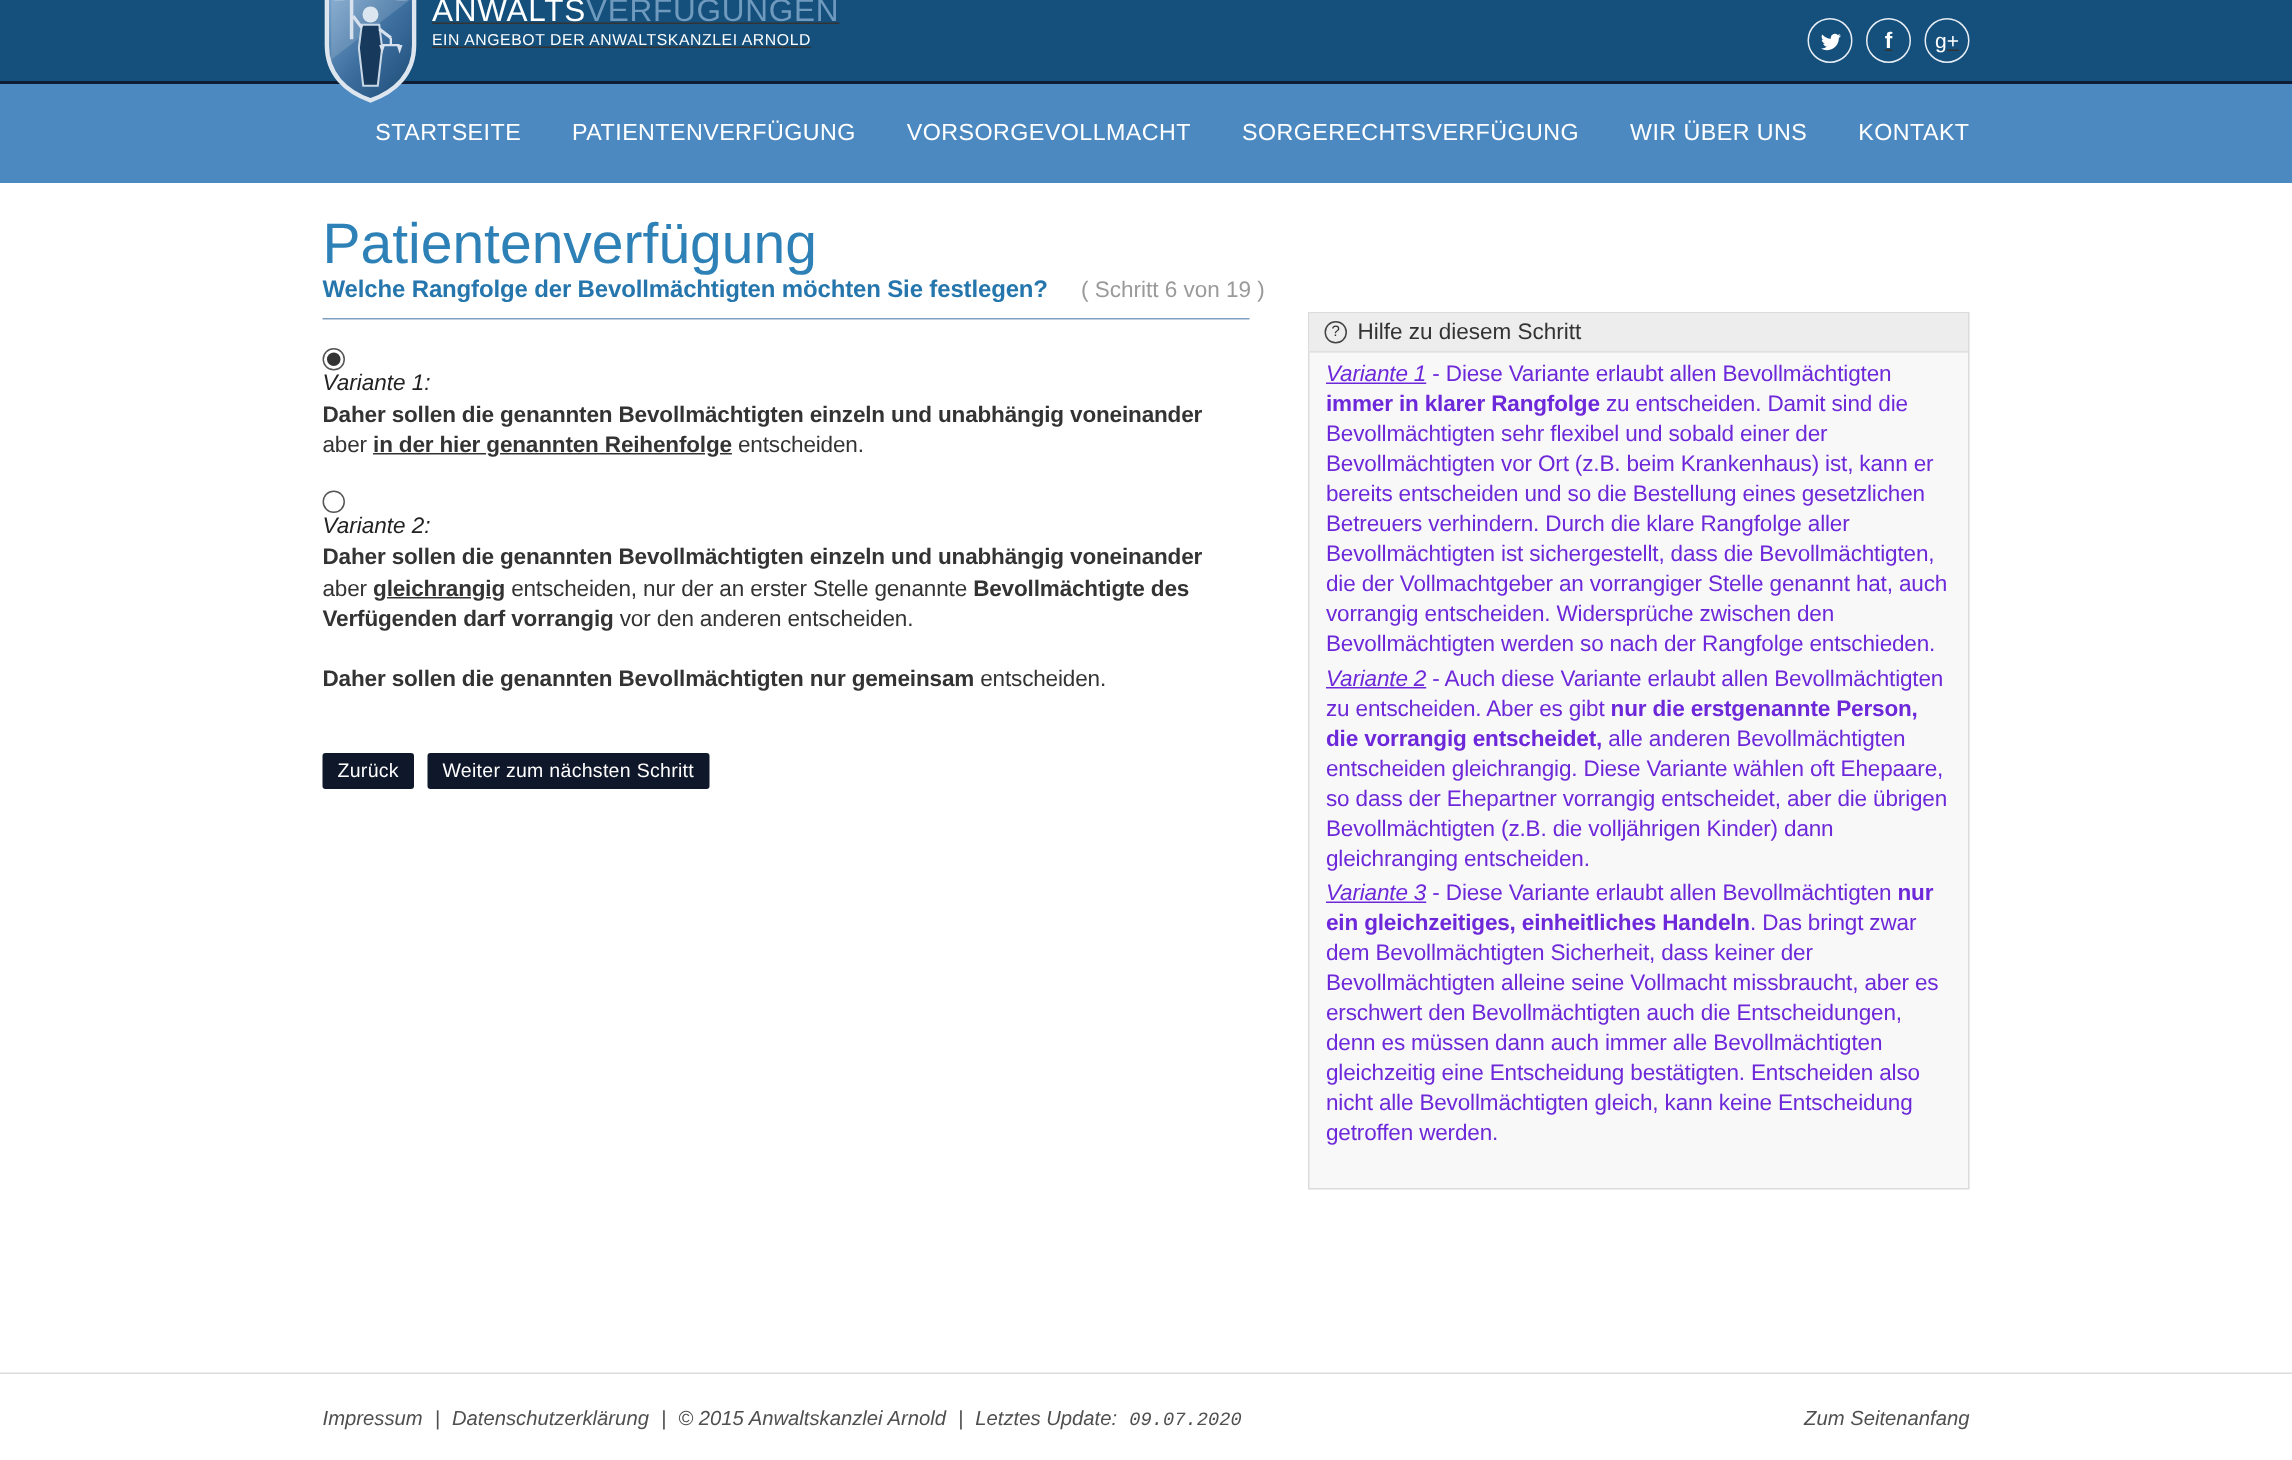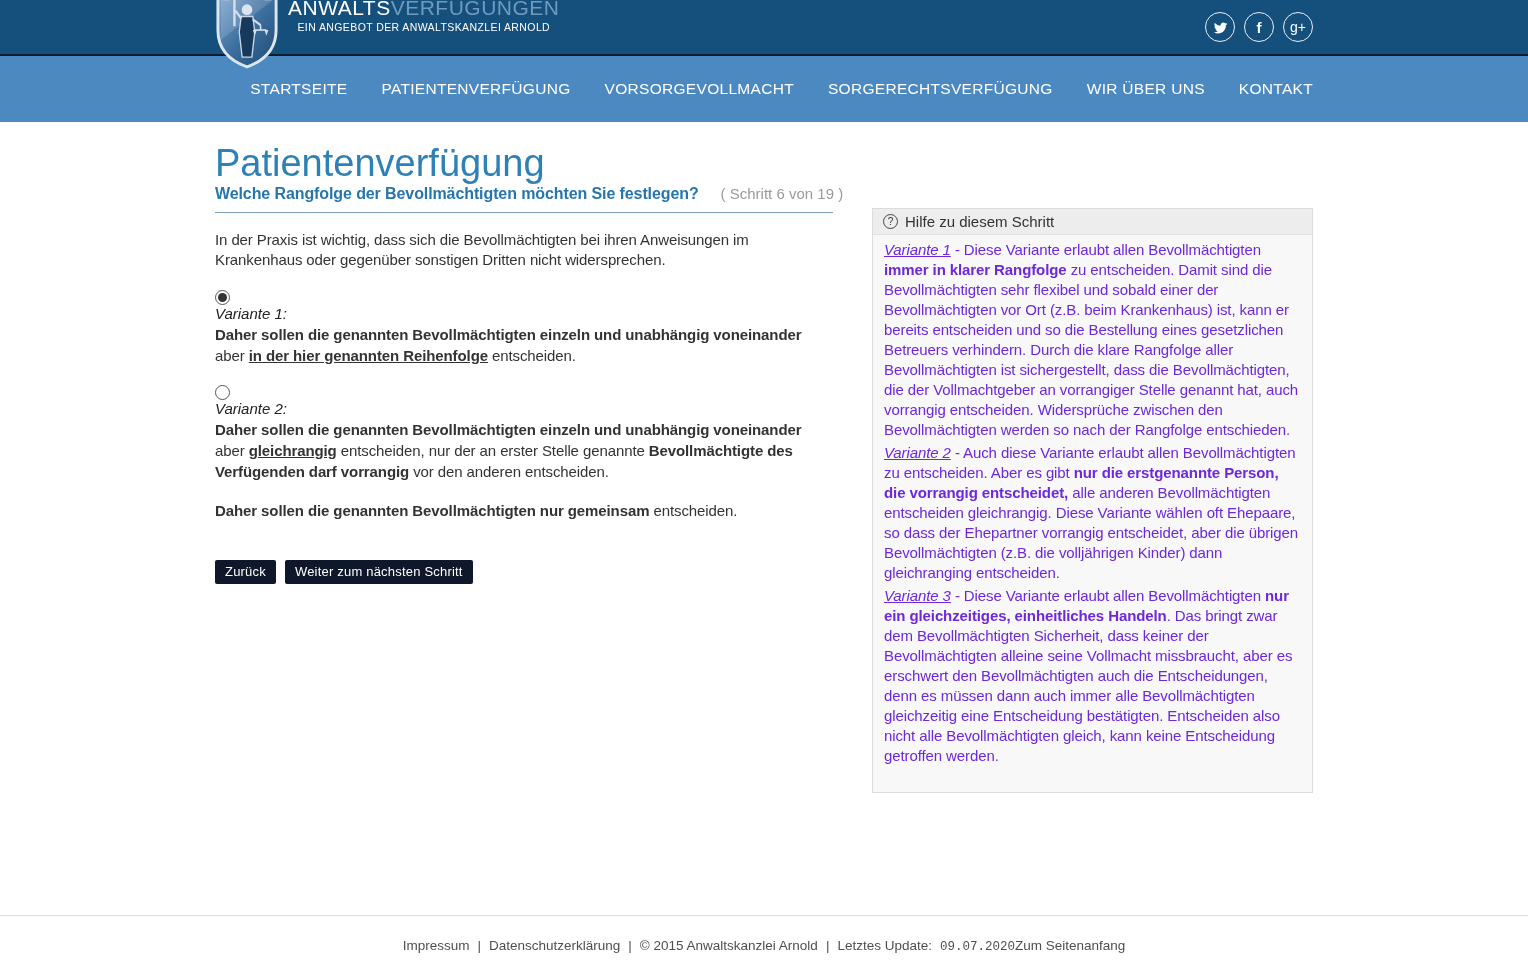--- a/index.html
+++ b/index.html
@@ -9,28 +9,28 @@
     background: #ffffff;
     color: #333;
     display: flex;
     flex-direction: column;
     overflow: hidden;
   }
   .container { width: 1098px; margin: 0 auto; position: relative; }
 
   
   .topbar { background: #15507c; height: 56px; border-bottom: 2px solid #0d1d33; flex: 0 0 auto; }
-  .topbar .container { height: 100%; display: flex; align-items: center; justify-content: space-between; }
+  .topbar .container { height: 100%; display: flex; align-items: center; justify-content: space-between; text-decoration: underline; }
   .brand { display: flex; align-items: flex-start; text-decoration: none; position: relative; }
   .logo { width: 64px; height: 76px; position: relative; top: 4px; z-index: 5; flex: 0 0 auto; }
   .brand-text { margin-left: 9px; padding-top: 7px; }
   .brand-title { font-size: 21px; letter-spacing: 0.5px; line-height: 1.1; white-space: nowrap; }
   .brand-a { color: #ffffff; }
   .brand-b { color: #6f9abe; }
-  .brand-sub { color: #ffffff; font-size: 10.5px; letter-spacing: 0.4px; margin-top: 2px; white-space: nowrap; text-align: center; }
+  .brand-sub { color: #ffffff; font-size: 10.5px; letter-spacing: 0.4px; margin-top: 2px; white-space: nowrap; }
   .social { display: flex; gap: 9px; align-items: center; }
   .soc {
     width: 30px; height: 30px; border: 1px solid #e8eef5; border-radius: 50%;
     display: flex; align-items: center; justify-content: center;
     color: #ffffff; text-decoration: none; cursor: pointer;
   }
   .soc svg { width: 15px; height: 15px; fill: #ffffff; }
   .soc .glyph { font-size: 15px; font-weight: bold; color: #fff; line-height: 1; }
   .soc .glyph.gp { font-size: 14px; font-weight: normal; }
 
@@ -83,21 +83,21 @@
   .qmark {
     width: 15px; height: 15px; border: 1px solid #444; border-radius: 50%;
     font-size: 10px; color: #333; display: flex; align-items: center; justify-content: center;
     flex: 0 0 auto;
   }
   .help-body { padding: 2px 11px 26px; }
   .help-body p { margin-top: 3px; font-size: 15px; line-height: 20px; letter-spacing: -0.1px; color: #6d28d9; }
 
   
   footer { border-top: 1px solid #dcdcdc; height: 58px; flex: 0 0 auto; }
-  footer .container { display: flex; justify-content: center; padding-top: 22px; }
+  footer .container { display: flex; justify-content: space-between; padding-top: 22px; font-style: italic; }
   .f-left { font-size: 13.5px; color: #4f4f4f; display: flex; gap: 8px; align-items: baseline; white-space: nowrap; }
   .f-left a { color: #4f4f4f; text-decoration: none; cursor: pointer; }
   .mono { font-family: "Liberation Mono", monospace; font-size: 12.5px; }
   .f-right { font-size: 13.5px; color: #4f4f4f; text-decoration: none; cursor: pointer; }
 </style>
 </head>
 <body>
 
 <header class="topbar">
   <div class="container">
@@ -161,21 +161,20 @@
   <div class="container">
     <h1 class="page-title">Patientenverfügung</h1>
     <div class="qrow">
       <span class="question">Welche Rangfolge der Bevollmächtigten möchten Sie festlegen?</span>
       <span class="step">( Schritt 6 von 19 )</span>
     </div>
 
     <div class="cols">
       <section class="leftcol">
         <hr class="qline">
-        <p class="intro">In der Praxis ist wichtig, dass sich die Bevollmächtigten bei ihren Anweisungen im Krankenhaus oder gegenüber sonstigen Dritten nicht widersprechen.</p>
 
         <div class="option">
           <label class="opt-head">
             <input type="radio" name="variante" checked="" style="">
             <span class="opt-label">Variante 1:</span>
           </label>
           <p class="opt-desc"><span class="b">Daher sollen die genannten Bevollmächtigten einzeln und unabhängig voneinander</span><span> aber </span><span class="b u">in der hier genannten Reihenfolge</span><span> entscheiden.</span></p>
         </div>
 
         <div class="option">

